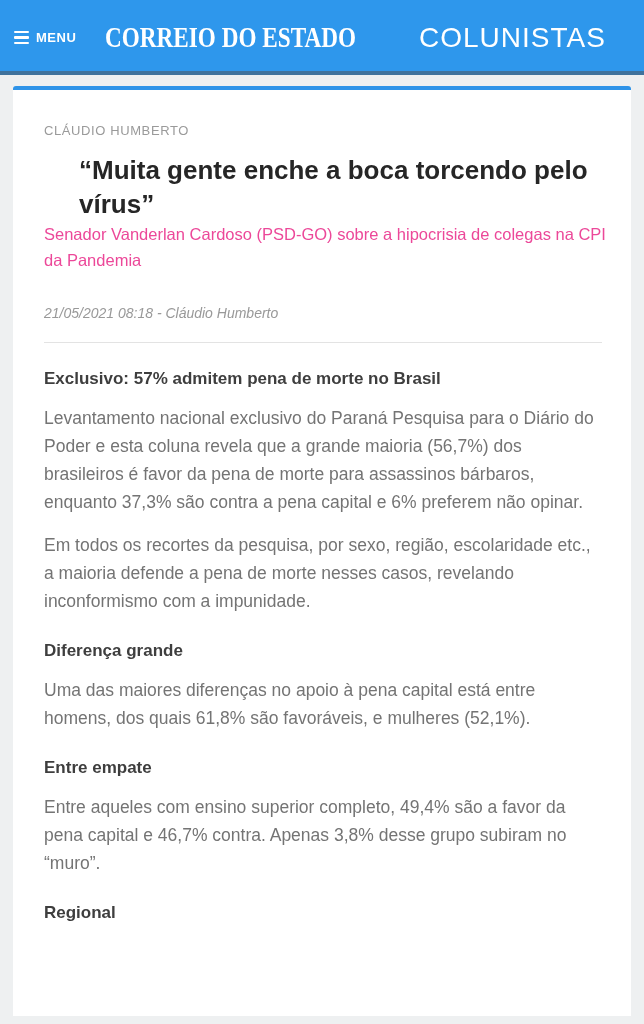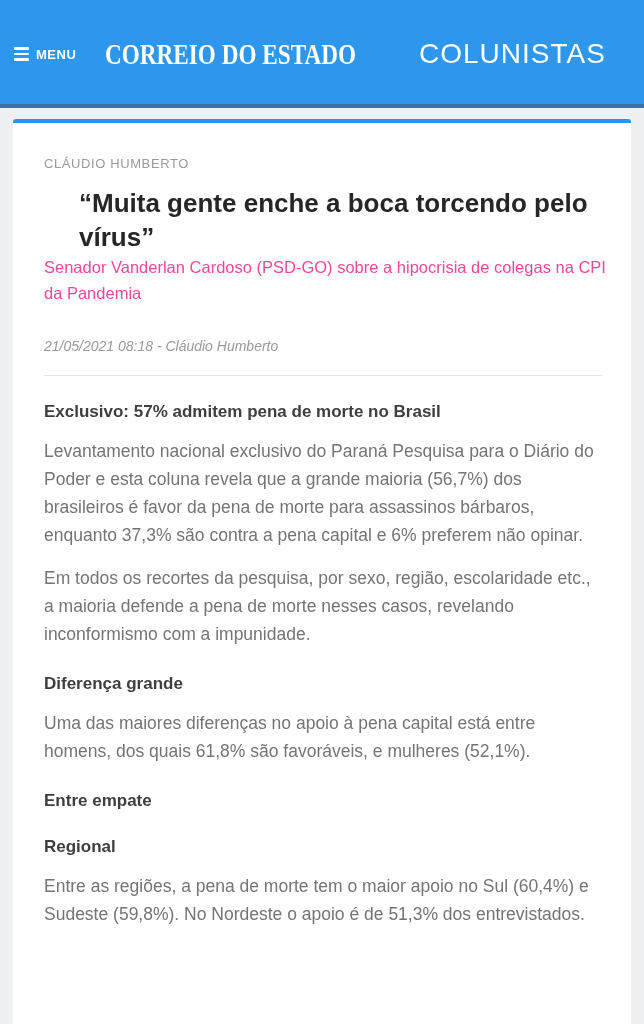--- a/index.html
+++ b/index.html
@@ -7,21 +7,21 @@
   body {
     width: 644px;
     height: 1024px;
     overflow: hidden;
     background: #eef0f1;
     font-family: "Liberation Sans", sans-serif;
   }
 
   
   .topbar {
-    height: 104px;
+    height: 71px;
     background: #2e97ec;
     display: flex;
     align-items: center;
     padding: 4px 0 0 14px;
   }
   .topbar-shadow {
     height: 4px;
     background: #3f729c;
   }
   .menu-btn {
@@ -158,17 +158,17 @@
     <p class="deck">Senador Vanderlan Cardoso (PSD-GO) sobre a hipocrisia de colegas na CPI da Pandemia</p>
     <div class="dateline">21/05/2021 08:18 - Cláudio Humberto</div>
     <hr class="rule">
     <div>
         <h2 class="section-heading">Exclusivo: 57% admitem pena de morte no Brasil</h2>
         <p class="body-paragraph">Levantamento nacional exclusivo do Paraná Pesquisa para o Diário do Poder e esta coluna revela que a grande maioria (56,7%) dos brasileiros é favor da pena de morte para assassinos bárbaros, enquanto 37,3% são contra a pena capital e 6% preferem não opinar.</p>
         <p class="body-paragraph">Em todos os recortes da pesquisa, por sexo, região, escolaridade etc., a maioria defende a pena de morte nesses casos, revelando inconformismo com a impunidade.</p>
         <h2 class="section-heading">Diferença grande</h2>
         <p class="body-paragraph">Uma das maiores diferenças no apoio à pena capital está entre homens, dos quais 61,8% são favoráveis, e mulheres (52,1%).</p>
         <h2 class="section-heading">Entre empate</h2>
+        <p class="body-paragraph">Entre aqueles com ensino superior completo, 49,4% são a favor da pena capital e 46,7% contra. Apenas 3,8% desse grupo subiram no “muro”.</p>
         <h2 class="section-heading">Regional</h2>
-        <p class="body-paragraph">Entre as regiões, a pena de morte tem o maior apoio no Sul (60,4%) e Sudeste (59,8%). No Nordeste o apoio é de 51,3% dos entrevistados.</p>
       </div>
   </article>
 </main>
 
 </body></html>

